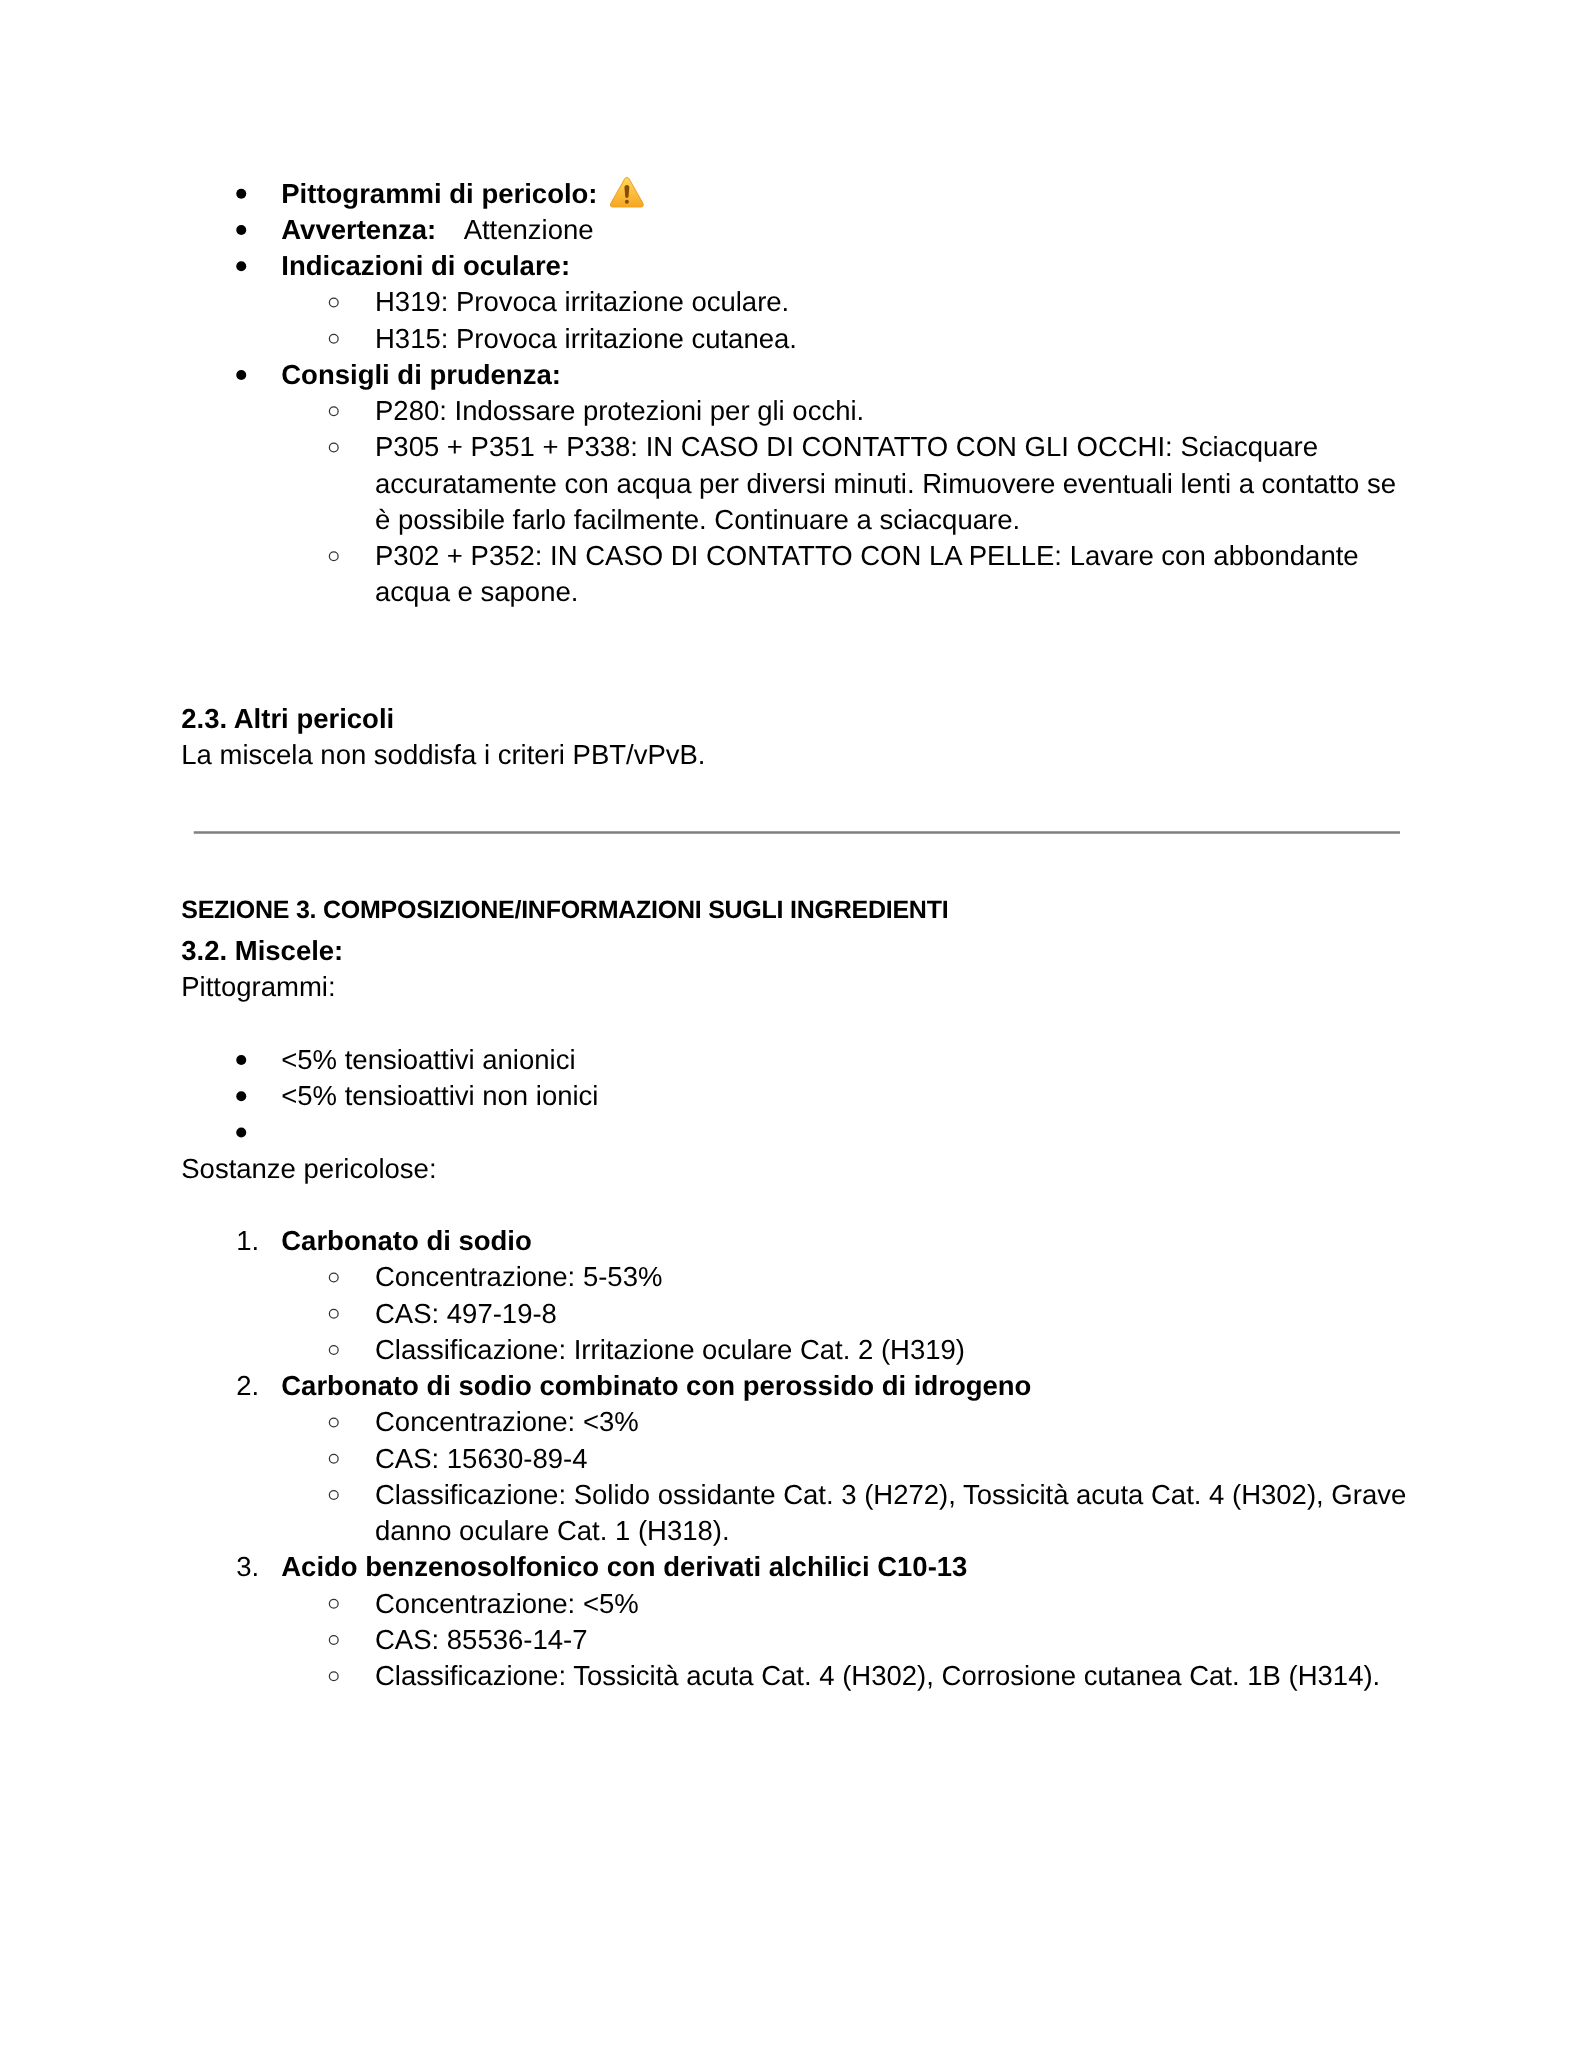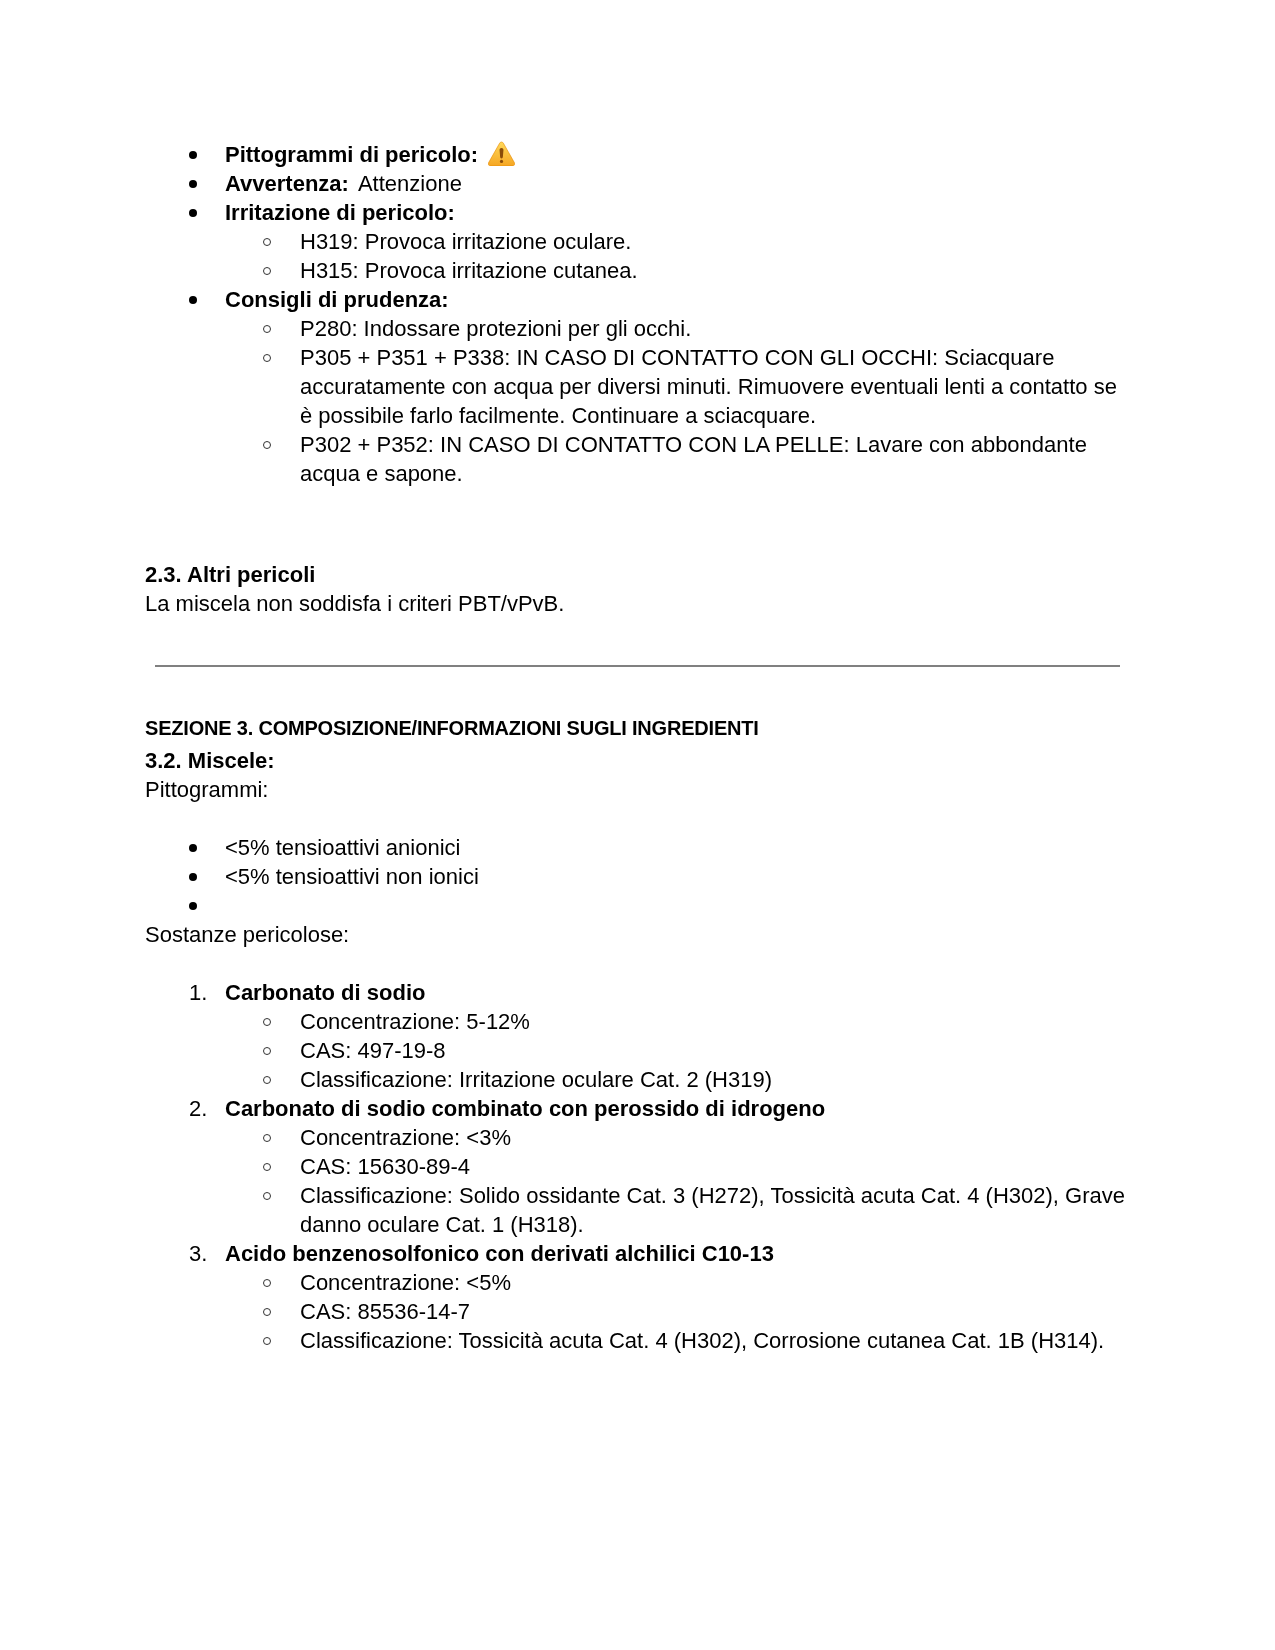--- a/index.html
+++ b/index.html
@@ -31,21 +31,21 @@
   .circle {
     position: absolute; left: 118px; top: 11px;
     box-sizing: border-box;
     width: 8px; height: 8px; border-radius: 50%;
     border: 1.5px solid #333;
     background: transparent;
   }
   
   .num-marker { position: absolute; left: 44px; top: 0; font-weight: normal; }
 
-  .val { margin-left: 9px; text-align: center; }
+  .val { margin-left: 22px; text-align: center; }
 
   .warn-icon { vertical-align: -4px; margin-left: 10px; }
 
   .mt-21 { }
   .mt-29 { margin-top: 29px; }
   .mt-49 { margin-top: 72px; }
 
   .divider {
     height: 2px; background: #808080;
     margin: 47px 10px 0 10px;
@@ -78,21 +78,21 @@
       </svg>
     </div>
 
     <div class="li1">
       <span class="dot"></span>
       <span class="bold">Avvertenza:</span><span class="val">Attenzione</span>
     </div>
 
     <div class="li1">
       <span class="dot"></span>
-      <span class="bold">Irritazione di pericolo:</span>
+      <span class="bold">Indicazioni di oculare:</span>
     </div>
     <div class="li2">
       <span class="circle"></span>
       <span>H319: Provoca irritazione oculare.</span>
     </div>
     <div class="li2">
       <span class="circle"></span>
       <span>H315: Provoca irritazione cutanea.</span>
     </div>
 
@@ -141,21 +141,21 @@
   <p class="mt-29">Sostanze pericolose:</p>
 
   <div class="mt-29">
 
     <div class="li1">
       <span class="num-marker">1.</span>
       <span class="bold">Carbonato di sodio</span>
     </div>
     <div class="li2">
       <span class="circle"></span>
-      <span>Concentrazione: 5-12%</span>
+      <span>Concentrazione: 5-53%</span>
     </div>
     <div class="li2">
       <span class="circle"></span>
       <span>CAS: 497-19-8</span>
     </div>
     <div class="li2">
       <span class="circle"></span>
       <span>Classificazione: Irritazione oculare Cat. 2 (H319)</span>
     </div>
 

